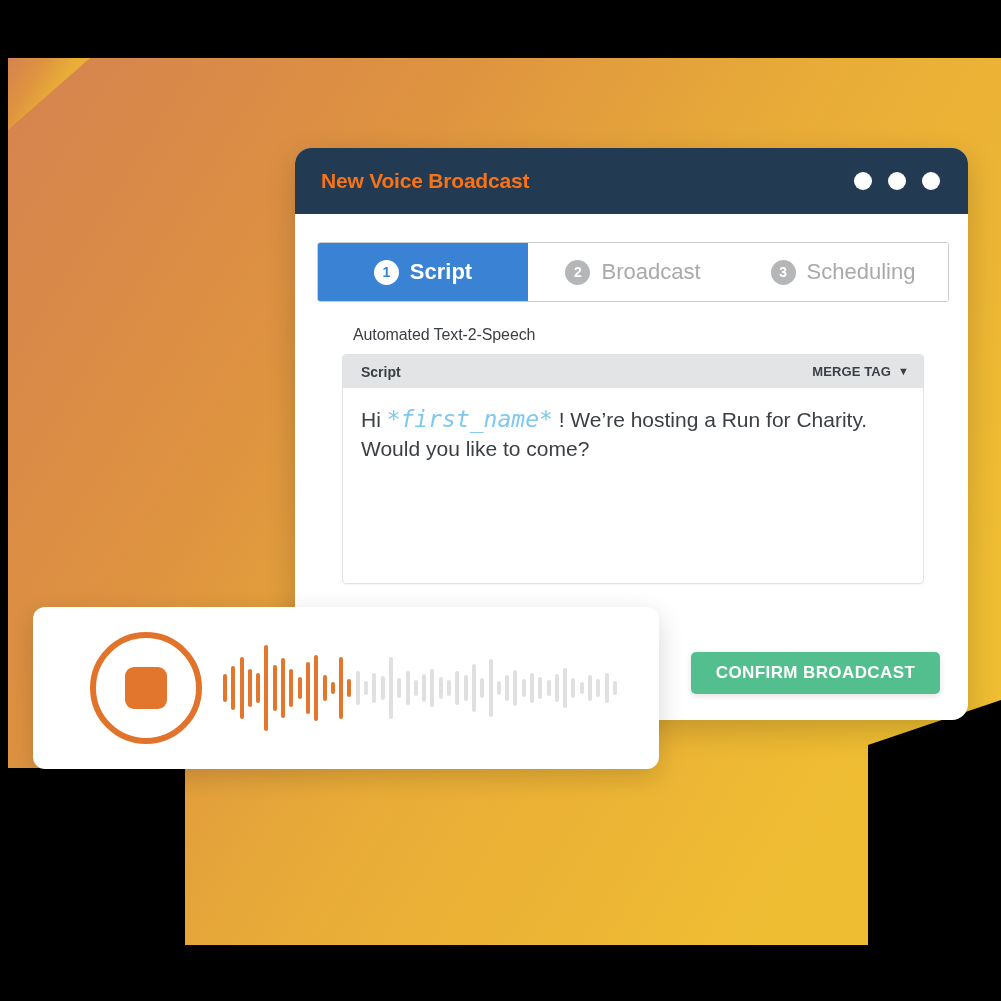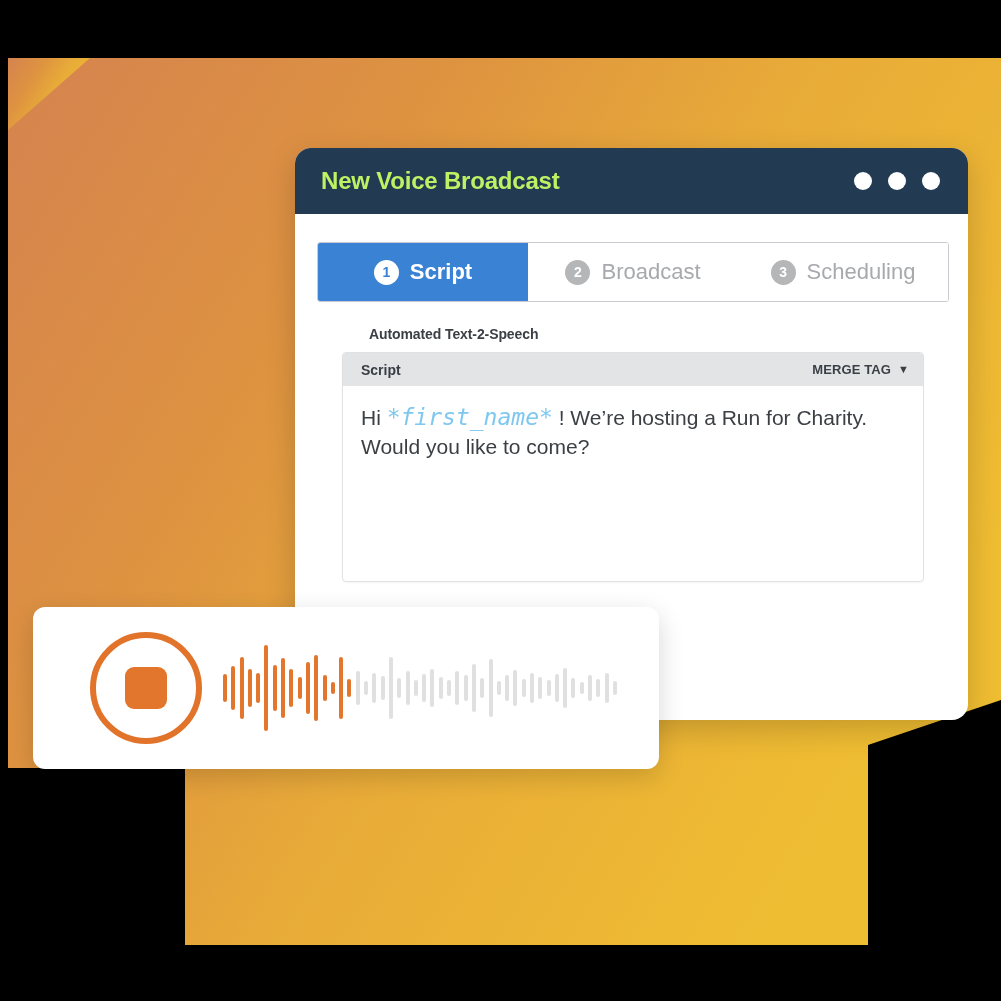--- a/index.html
+++ b/index.html
@@ -45,22 +45,22 @@
   #modal-titlebar {
     position: relative;
     height: 66px;
     background: #223b52;
     display: flex;
     align-items: center;
     padding: 0 26px;
     box-sizing: border-box;
   }
   #modal-title {
-    color: #bef264;
-    font-size: 24px;
+    color: #f97316;
+    font-size: 21px;
     font-weight: bold;
     letter-spacing: -0.2px;
   }
   #window-dots {
     position: absolute;
     right: 28px;
     top: 50%;
     transform: translateY(-50%);
     display: flex;
     gap: 16px;
@@ -117,23 +117,23 @@
     justify-content: center;
     font-size: 14px;
     font-weight: bold;
     flex: 0 0 auto;
   }
   .tab.active .tab-num { background: #ffffff; color: #3a83d4; }
   .tab.inactive .tab-num { background: #b4b6b8; color: #ffffff; }
 
   
   #section-label {
-    margin: 24px 0 10px 52px;
-    font-size: 14px;
-    font-weight: bold;
+    margin: 24px 0 10px 36px;
+    font-size: 16px;
+    font-weight: normal;
     color: #3a3f45;
     letter-spacing: -0.1px;
   }
 
   
   #script-box {
     margin-left: 25px;
     width: 582px;
     border: 1px solid #dfe1e3;
     border-radius: 4px;
@@ -316,20 +316,21 @@
           </span>
         </div>
         <div id="script-text">
           <span>Hi </span><span class="merge-token">*first_name*</span><span> ! We’re hosting a Run for Charity. Would you like to come?</span>
         </div>
       </div>
 
     </div>
   </div>
 
+  <button id="confirm-btn">CONFIRM BROADCAST</button>
 
   <div id="player-card">
     <div id="stop-button">
       <div id="stop-square"></div>
     </div>
     <div id="waveform">
         <span class="wf-bar" style="height: 28px; background: rgb(226, 118, 44);"></span>
         <span class="wf-bar" style="height: 44px; background: rgb(226, 118, 44);"></span>
         <span class="wf-bar" style="height: 62px; background: rgb(226, 118, 44);"></span>
         <span class="wf-bar" style="height: 38px; background: rgb(226, 118, 44);"></span>

